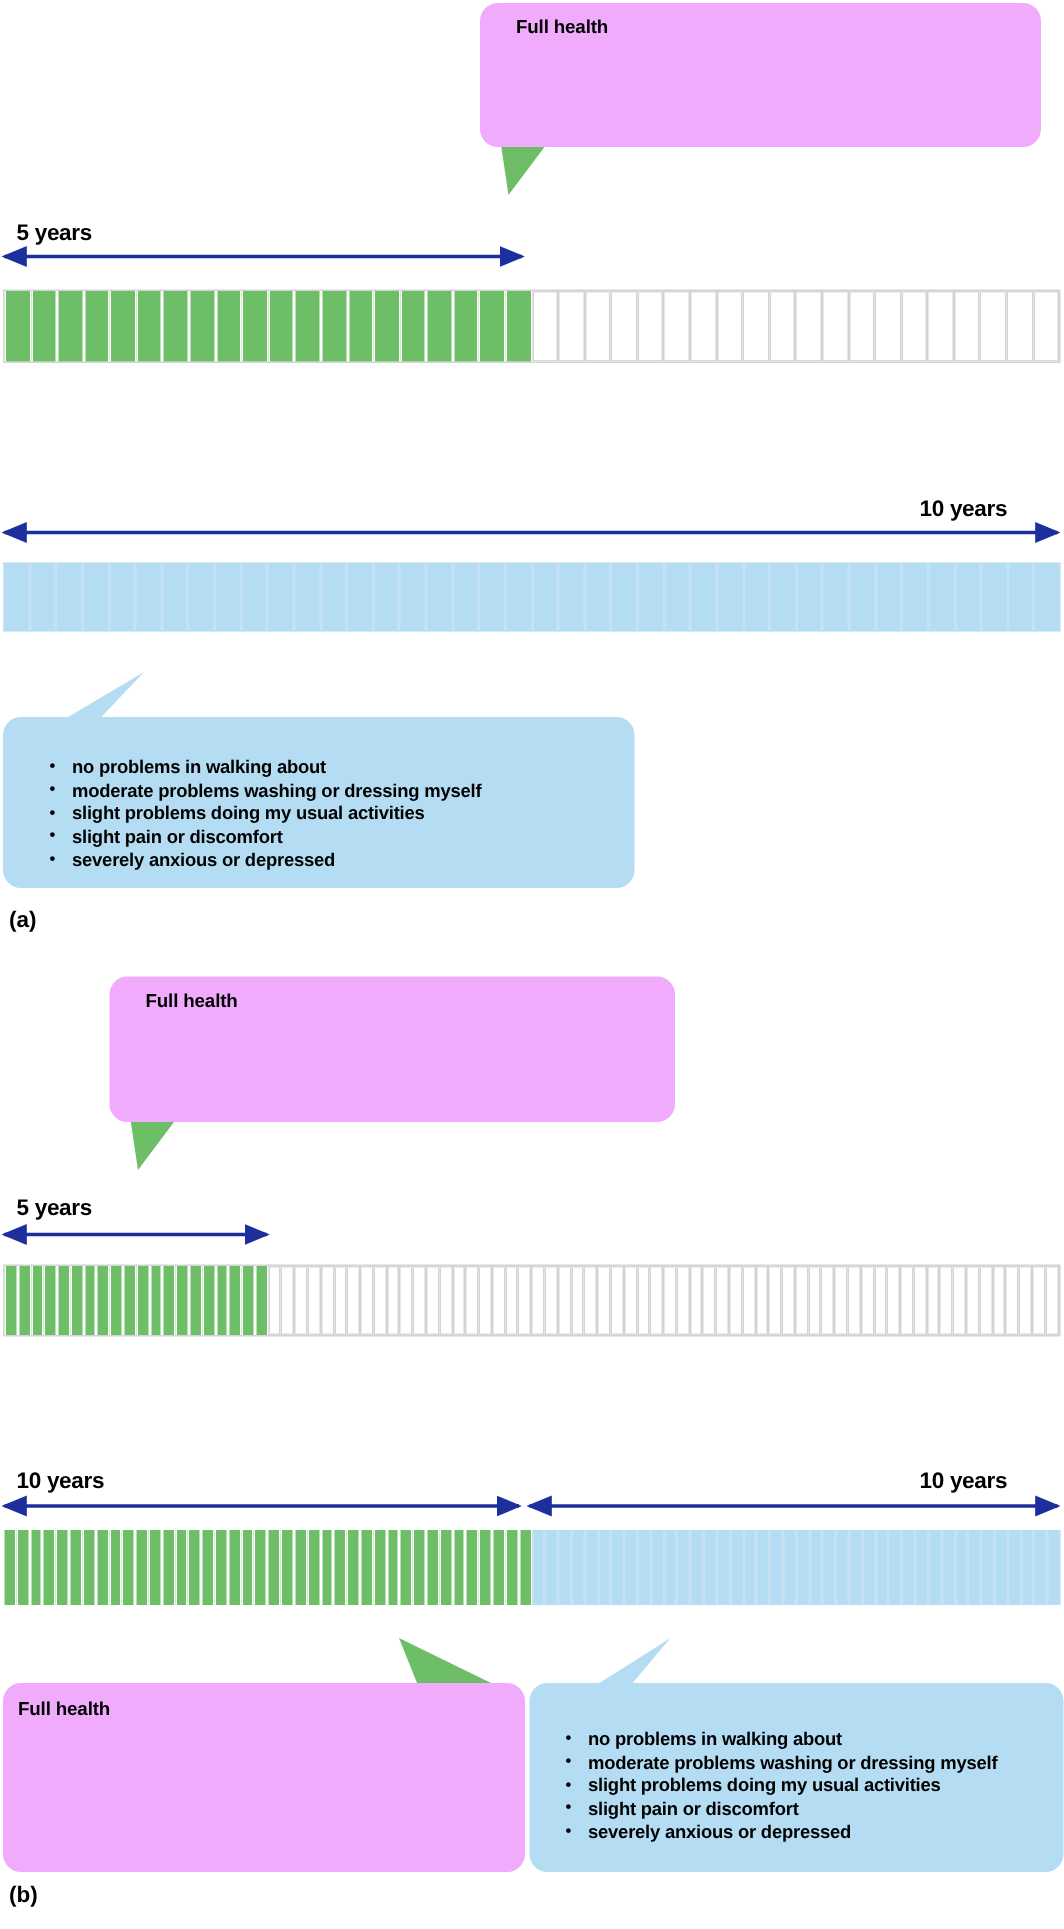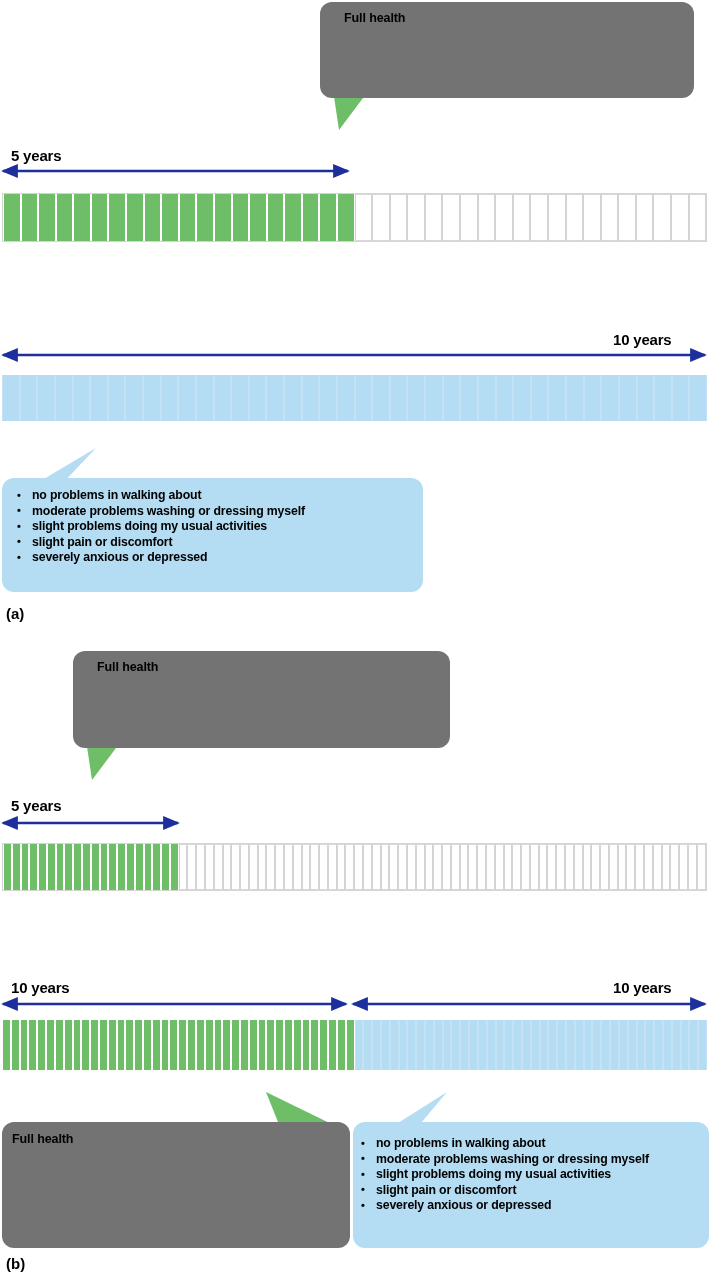--- a/index.html
+++ b/index.html
@@ -22,35 +22,35 @@
     width: 709px;
     height: 1286px;
   }
 
   
   .bubble {
     position: absolute;
     border-radius: 12px;
     box-sizing: border-box;
   }
-  .bubble.green  { background: #737373; }
+  .bubble.green  { background: #f0abfc; }
   .bubble.blue   { background: #b4dcf2; }
 
   .bubble-title {
     position: absolute;
     font-size: 12.5px;
     font-weight: bold;
     color: #000000;
     letter-spacing: -0.1px;
     white-space: nowrap;
   }
 
   .bullets {
     position: absolute;
-    margin: 0;
+    margin: 16px;
     padding: 0;
     list-style: none;
   }
   .bullets li {
     position: relative;
     font-size: 12.3px;
     font-weight: bold;
     color: #000000;
     line-height: 15.6px;
     padding-left: 17px;

